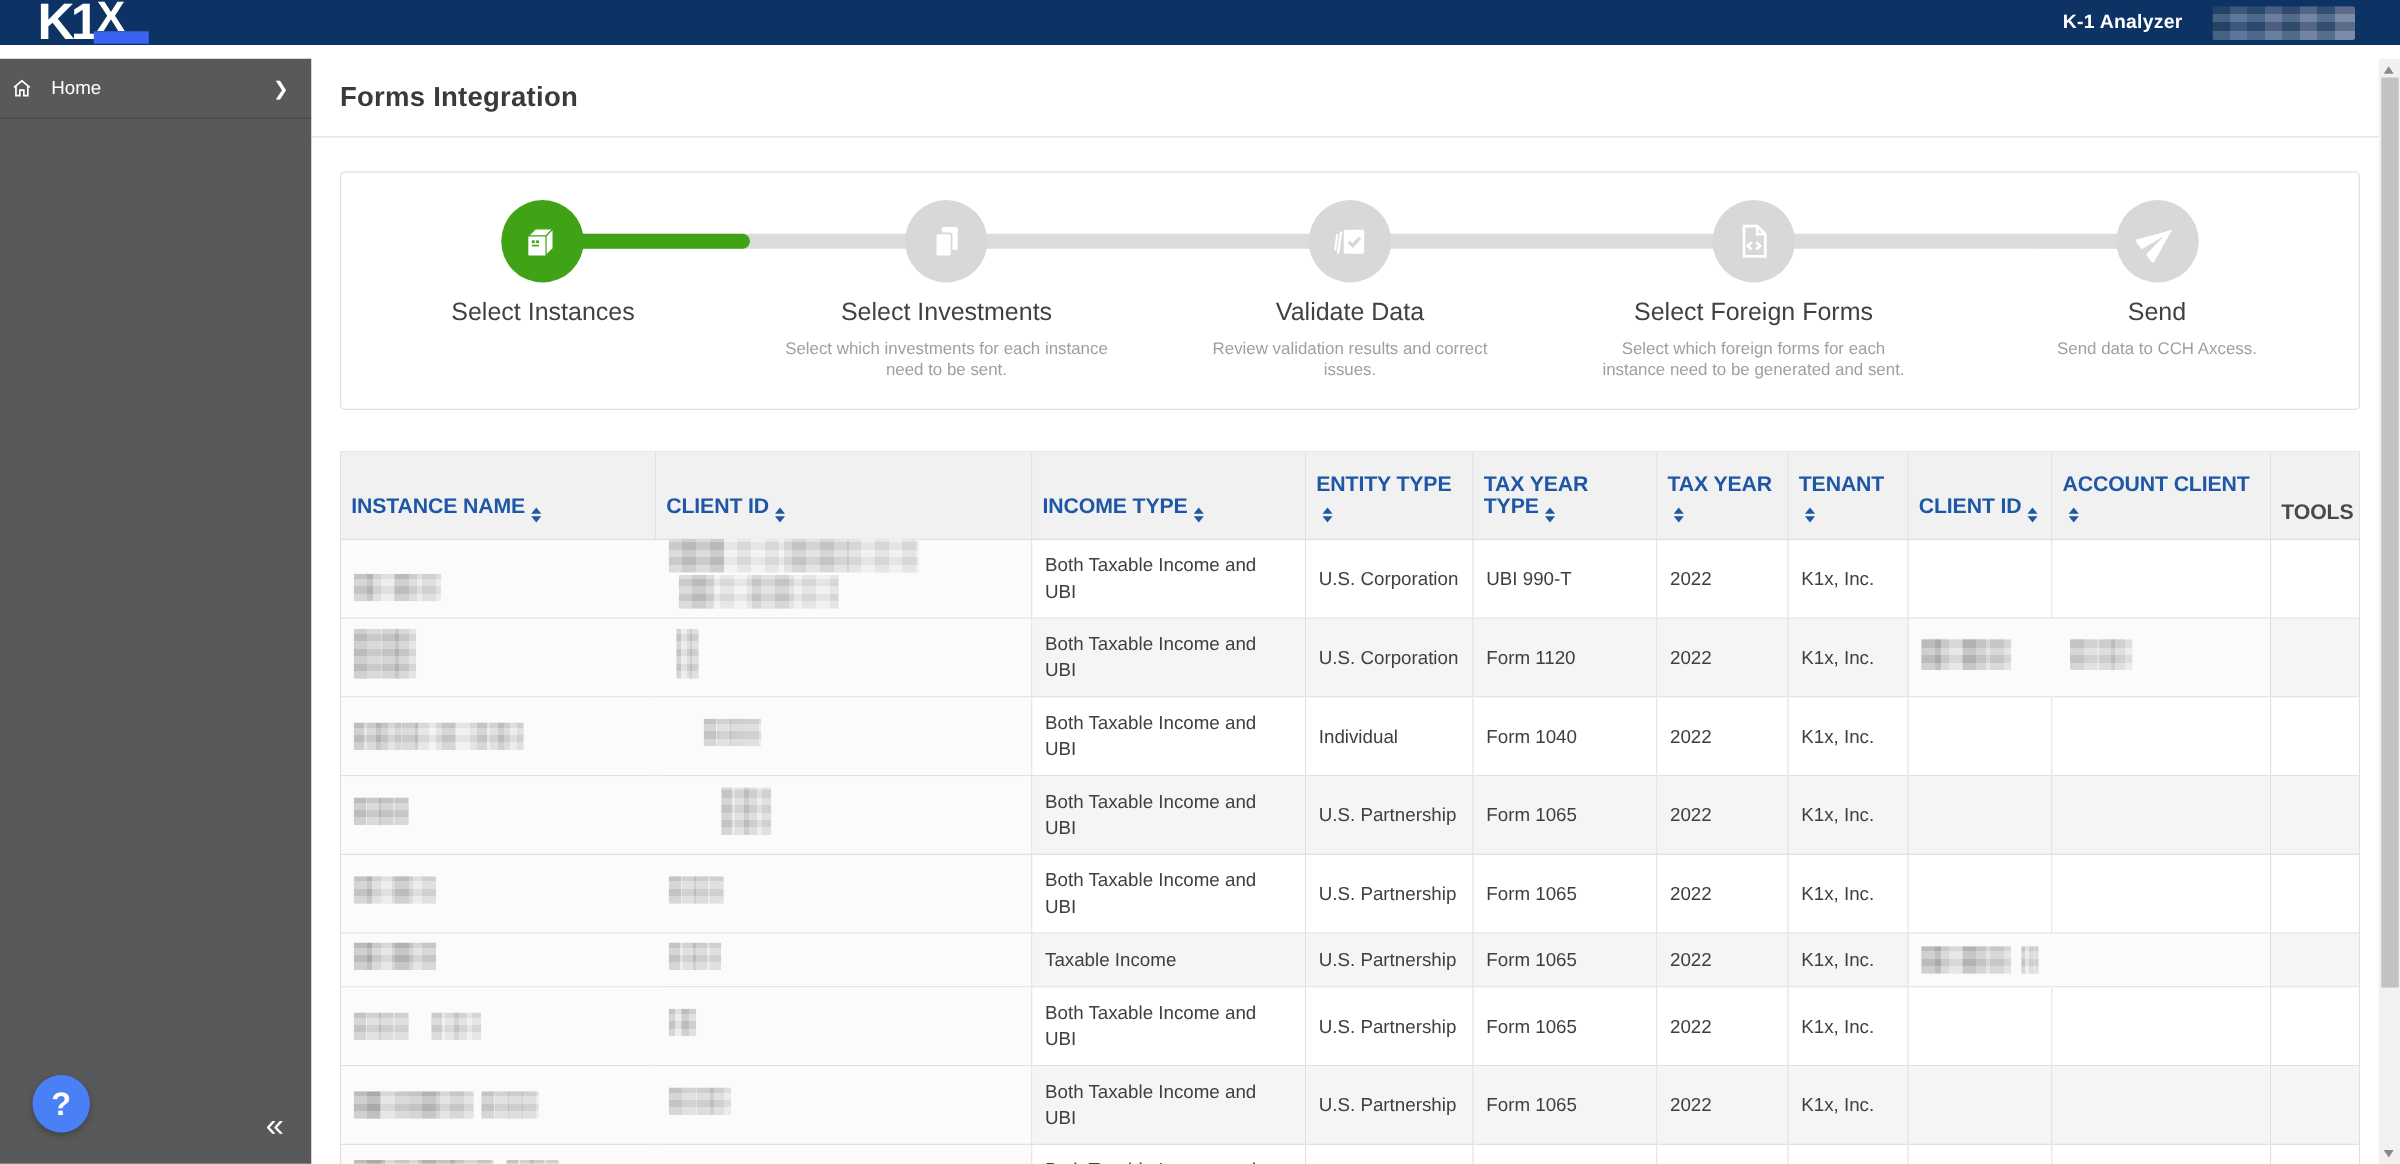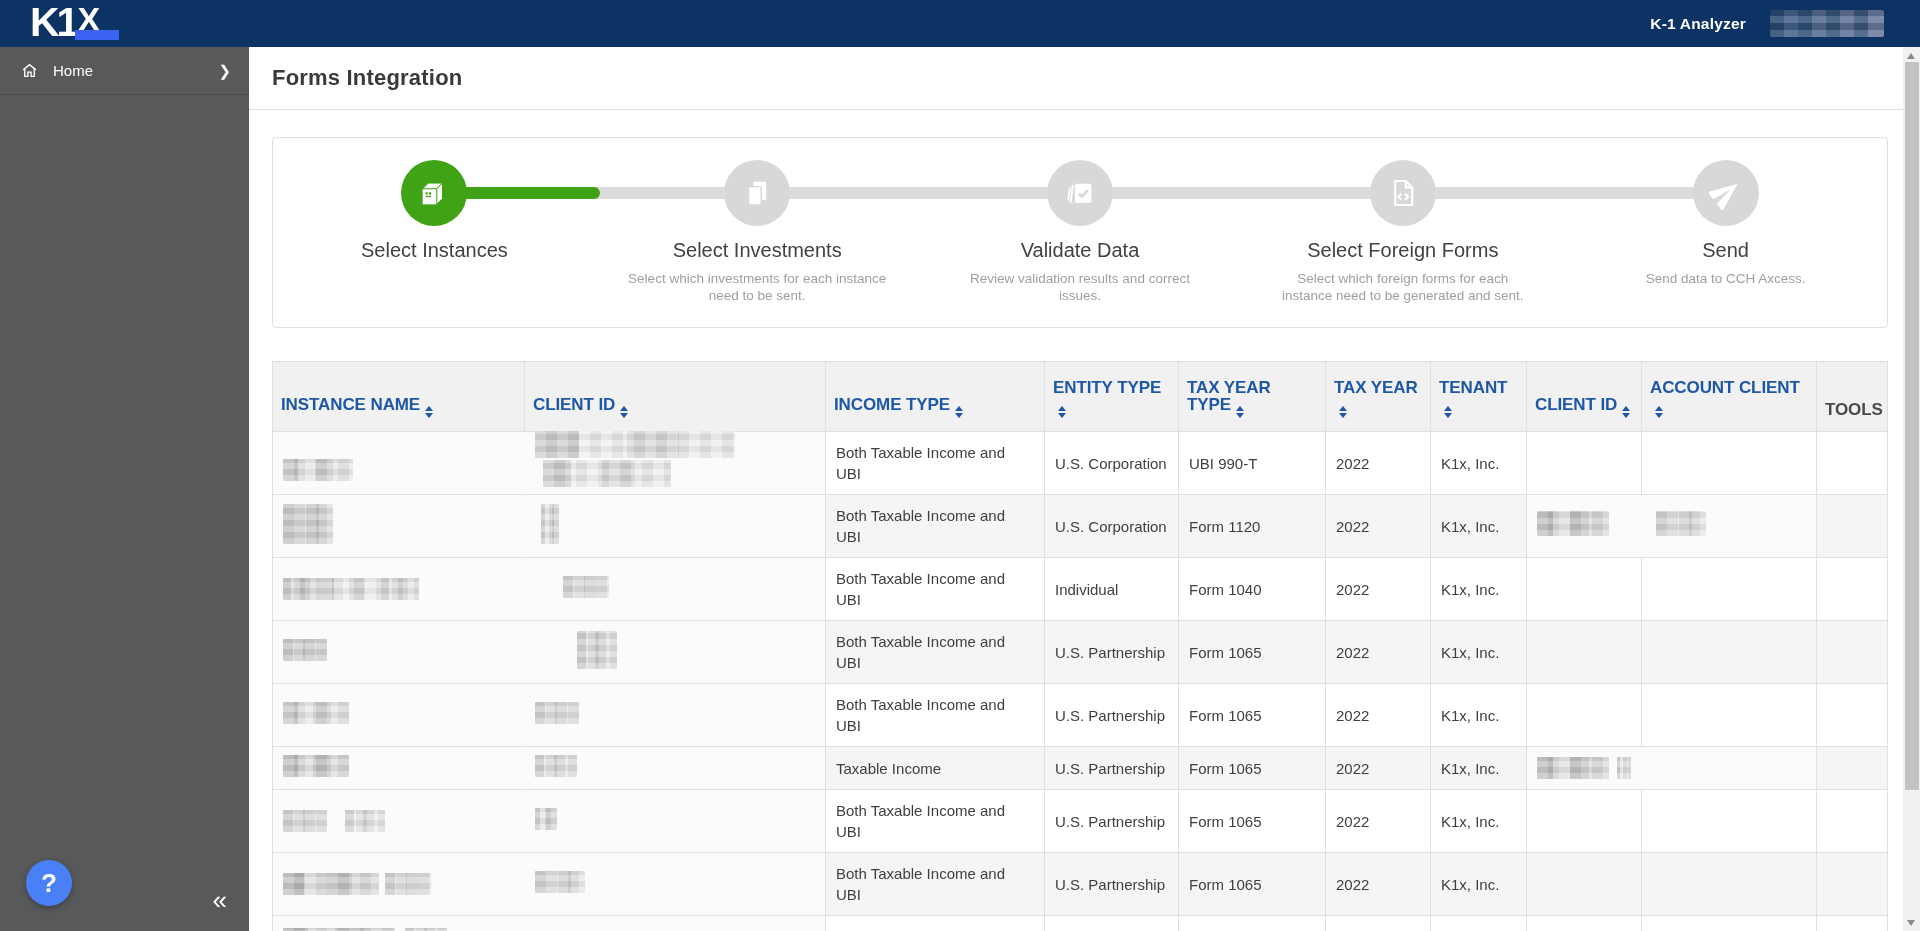--- a/index.html
+++ b/index.html
@@ -1,35 +1,35 @@
 <!DOCTYPE html>
 <html><head>
 <meta charset="utf-8">
 <style>
   *{box-sizing:border-box;margin:0;padding:0}
   html,body{width:1920px;height:931px;overflow:hidden;background:#fff;
     font-family:"Liberation Sans","DejaVu Sans",sans-serif;color:#3f3f3f}
 
   
-  .navbar{position:absolute;left:0;top:0;width:1920px;height:47px;background:#0d3264;z-index:30;
+  .navbar{position:absolute;left:0;top:0;width:1920px;height:36px;background:#0d3264;z-index:30;
     display:flex;align-items:center;justify-content:space-between}
   .logo{position:relative;margin-left:30px;height:47px;display:flex;align-items:flex-start;
     color:#fff;font-weight:800;font-size:41px;letter-spacing:-3px;line-height:44px;cursor:pointer}
   .logo .lx{position:relative;font-size:34px;line-height:40px;margin-left:1px;top:-1px}
   .logo .lx .bar{position:absolute;left:-2px;bottom:-1px;width:44px;height:10px;background:#3b63f2}
   .nav-right{display:flex;align-items:center;margin-right:36px;gap:24px}
   .product{color:#fff;font-size:15.5px;font-weight:600;letter-spacing:.2px}
   .user-blur{width:114px;height:27px;border-radius:2px;
     background-image:
       repeating-linear-gradient(0deg,rgba(255,255,255,.14) 0 7px,rgba(0,0,0,.10) 7px 14px),
       linear-gradient(90deg,#27496f 0 14px,#44608a 14px 28px,#2e5078 28px 42px,#53698f 42px 56px,#355377 56px 70px,#5d7095 70px 84px,#3a577d 84px 98px,#68789b 98px 114px)}
 
   
   .sidebar{position:absolute;left:0;top:47px;width:249px;height:884px;background:#58595b;z-index:20}
-  .side-item{height:48px;display:flex;align-items:center;padding:0 18px 0 20px;
+  .side-item{height:48px;display:flex;align-items:center;padding:0 18px 0 8px;
     border-bottom:1px solid rgba(0,0,0,.18);color:#fff;font-size:15px;cursor:pointer}
   .side-item svg{width:19px;height:19px;margin-right:14px;flex:none}
   .side-item .chev{margin-left:auto;font-size:15px;font-weight:700}
   .help{position:absolute;left:26px;bottom:25px;width:46px;height:46px;border-radius:50%;
     background:#4a80f5;border:none;color:#fff;font-size:26px;font-weight:700;cursor:pointer;
     box-shadow:0 2px 6px rgba(0,0,0,.3)}
   .collapse{position:absolute;right:22px;bottom:18px;color:#fff;font-size:26px;line-height:26px;cursor:pointer}
 
   
   .main{position:absolute;left:249px;top:47px;width:1654px;height:884px;background:#fff}

